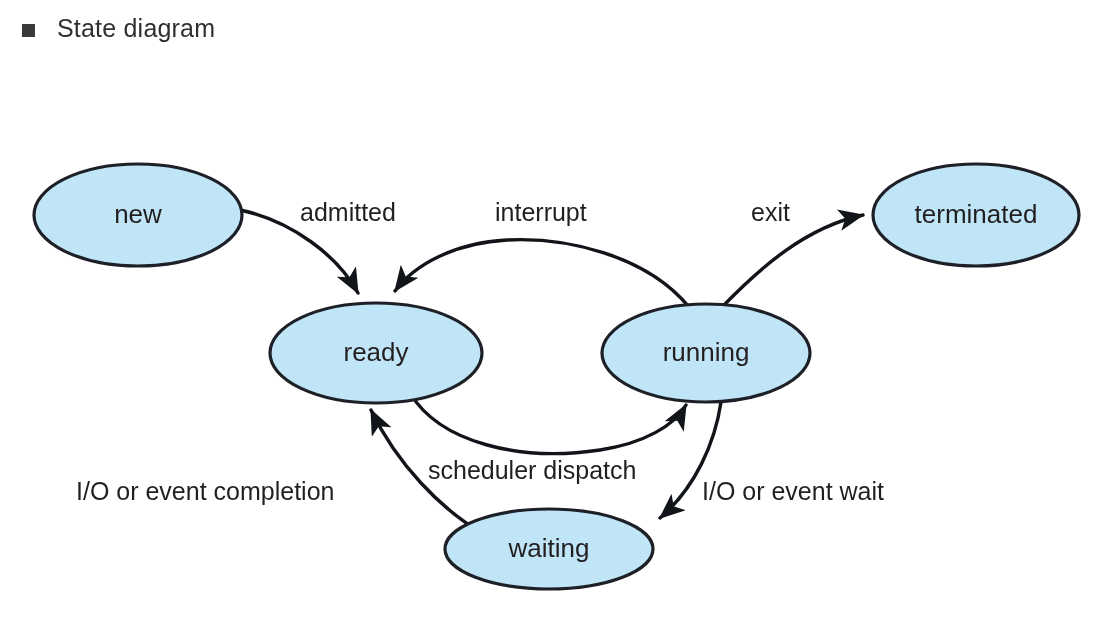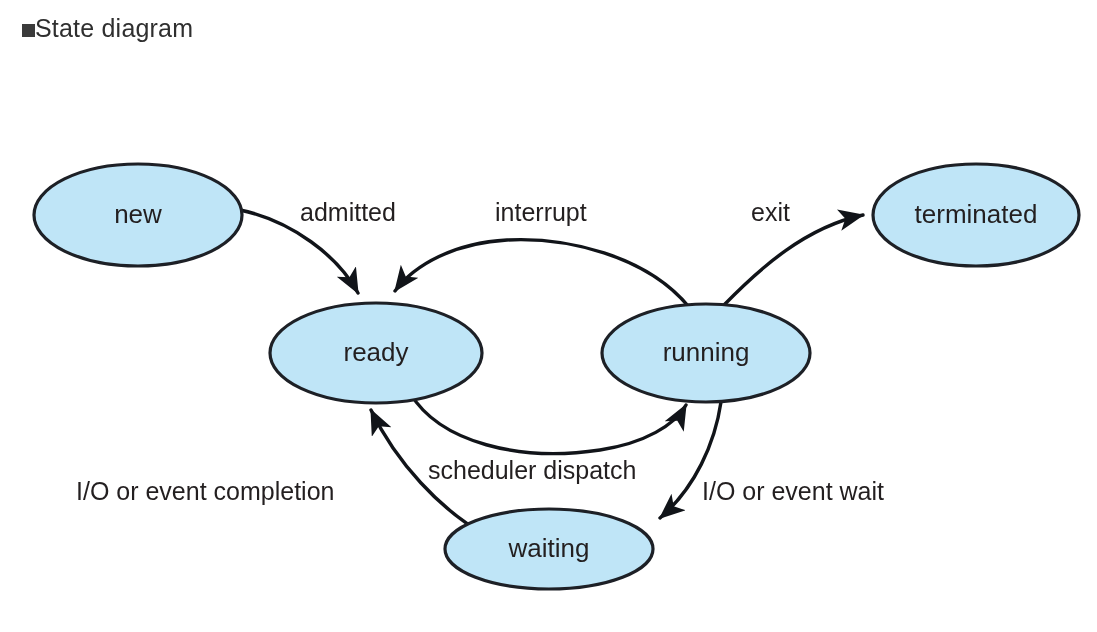--- a/index.html
+++ b/index.html
@@ -22,20 +22,21 @@
     height: 632px;
     background: #ffffff;
   }
   
   .heading {
     position: absolute;
     left: 22px;
     top: 16px;
     display: flex;
     align-items: center;
+    gap: 22px;
   }
   .bullet-square {
     width: 13px;
     height: 13px;
     background: #3b3b3b;
     display: block;
     flex: 0 0 auto;
     margin-top: 4px;
   }
   .heading-text {

